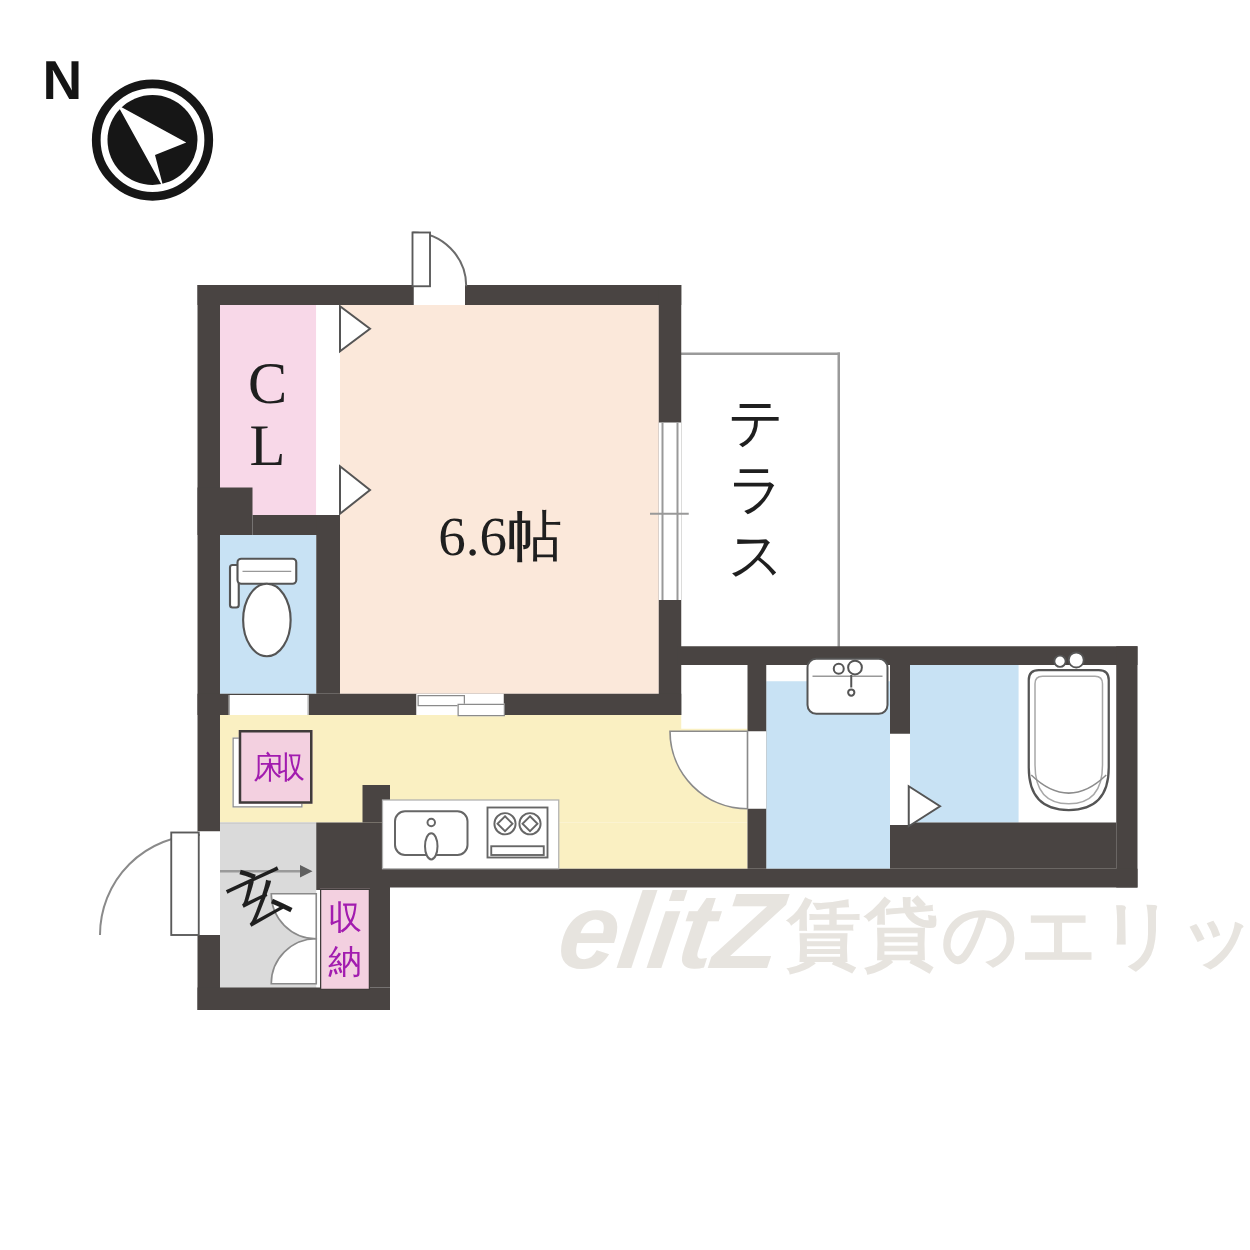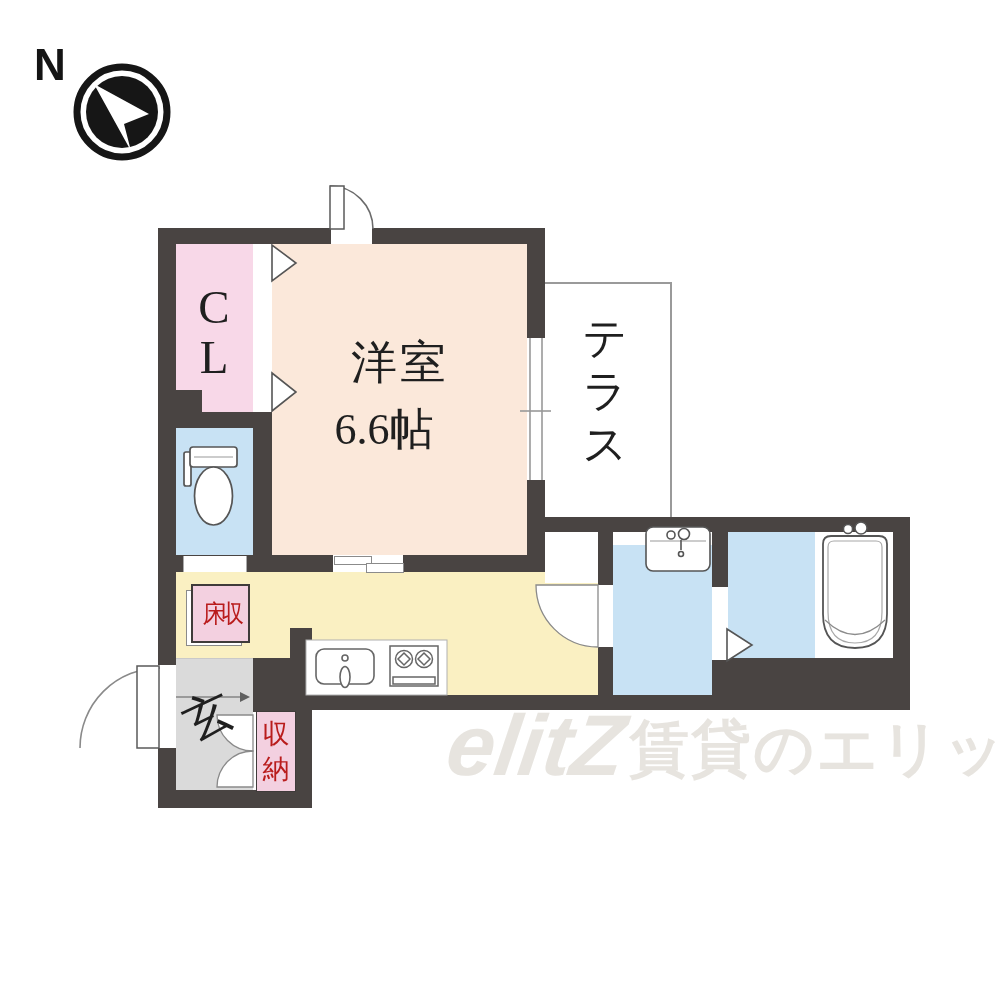--- a/index.html
+++ b/index.html
@@ -12,21 +12,21 @@
   svg.overlay{position:absolute;left:0;top:0;z-index:4;pointer-events:none;}
   
   .lbl{position:absolute;color:#1f1f1f;text-align:center;z-index:5;}
   .cl-text{font-size:47px;line-height:50px;}
   .room-name{font-size:46px;letter-spacing:3px;}
   .room-size{font-size:44px;}
   .vtext{font-size:44px;line-height:53px;width:50px;}
   .k-label{font-size:45px;}
   .gen-label{font-size:48px;transform:rotate(-25deg);}
   .pinkbox{position:absolute;background:#f3d0e0;border:2px solid #3f3b3a;z-index:5;
-           display:flex;align-items:center;justify-content:center;color:#b91c1c;}
+           display:flex;align-items:center;justify-content:center;color:#a21caf;}
   .whitebox{position:absolute;background:#fff;border:1px solid #8a8a8a;z-index:4;}
   .floorstorage-text{font-size:25px;letter-spacing:-5px;transform:scaleX(.92);white-space:nowrap;}
   .storage-col{display:flex;flex-direction:column;align-items:center;font-size:27px;line-height:35px;}
   .slide-panel{position:absolute;background:#fff;border:1px solid #8b8b8b;z-index:3;}
   .terrace-box{position:absolute;border-top:2px solid #9a9a9a;border-right:2px solid #9a9a9a;z-index:1;}
   .north{position:absolute;font-family:"Liberation Sans","DejaVu Sans",sans-serif;
          font-weight:800;font-size:44px;color:#141414;z-index:5;}
   .watermark{position:absolute;z-index:0;color:#e7e4df;white-space:nowrap;
              font-family:"Liberation Sans","DejaVu Sans",sans-serif;}
   .wm-logo{font-size:86px;font-weight:900;font-style:italic;display:inline-block;transform:skewX(-8deg);vertical-align:-6px;}
@@ -172,22 +172,21 @@
         <circle cx="861" cy="528" r="6"></circle>
       </g>
     </g>
   </svg>
 
   <div class="lbl cl-text" style="left:188px;top:282px;width:52px;">
     <div>C</div>
     <div>L</div>
   </div>
 
-  <div class="lbl room-name" style="left:320px;top:332px;width:160px;">洋室</div>
-  <div class="lbl room-size" style="left:296px;top:400px;width:176px;">6.6帖</div>
+  <div class="lbl room-size" style="left:312px;top:400px;width:176px;">6.6帖</div>
 
   <div class="lbl vtext" style="left:580px;top:312px;">
     <div>テ</div>
     <div>ラ</div>
     <div>ス</div>
   </div>
 
 
   <div class="whitebox" style="left:186px;top:590px;width:54px;height:54px;"></div>
   <div class="pinkbox" style="left:191px;top:584px;width:55px;height:55px;">

